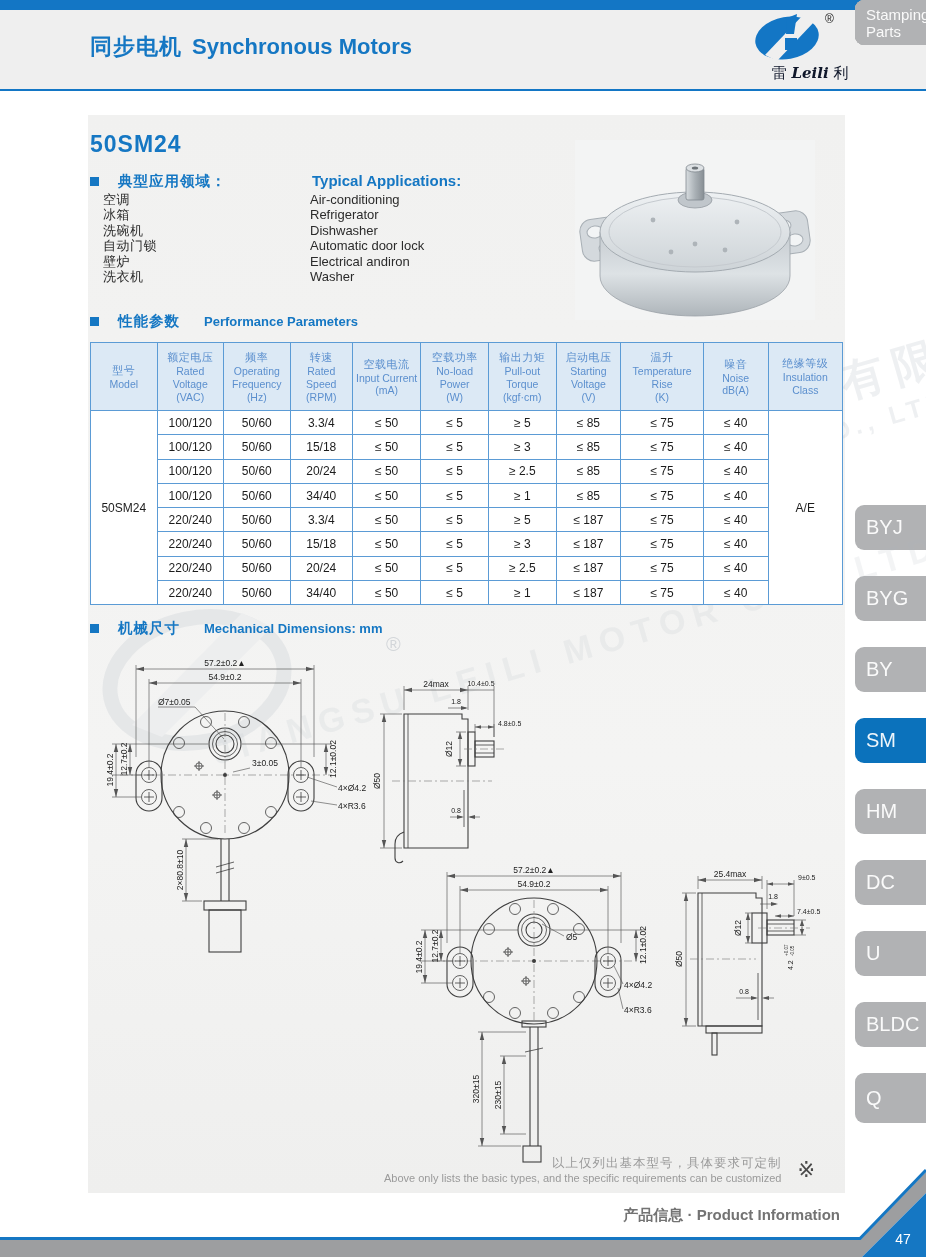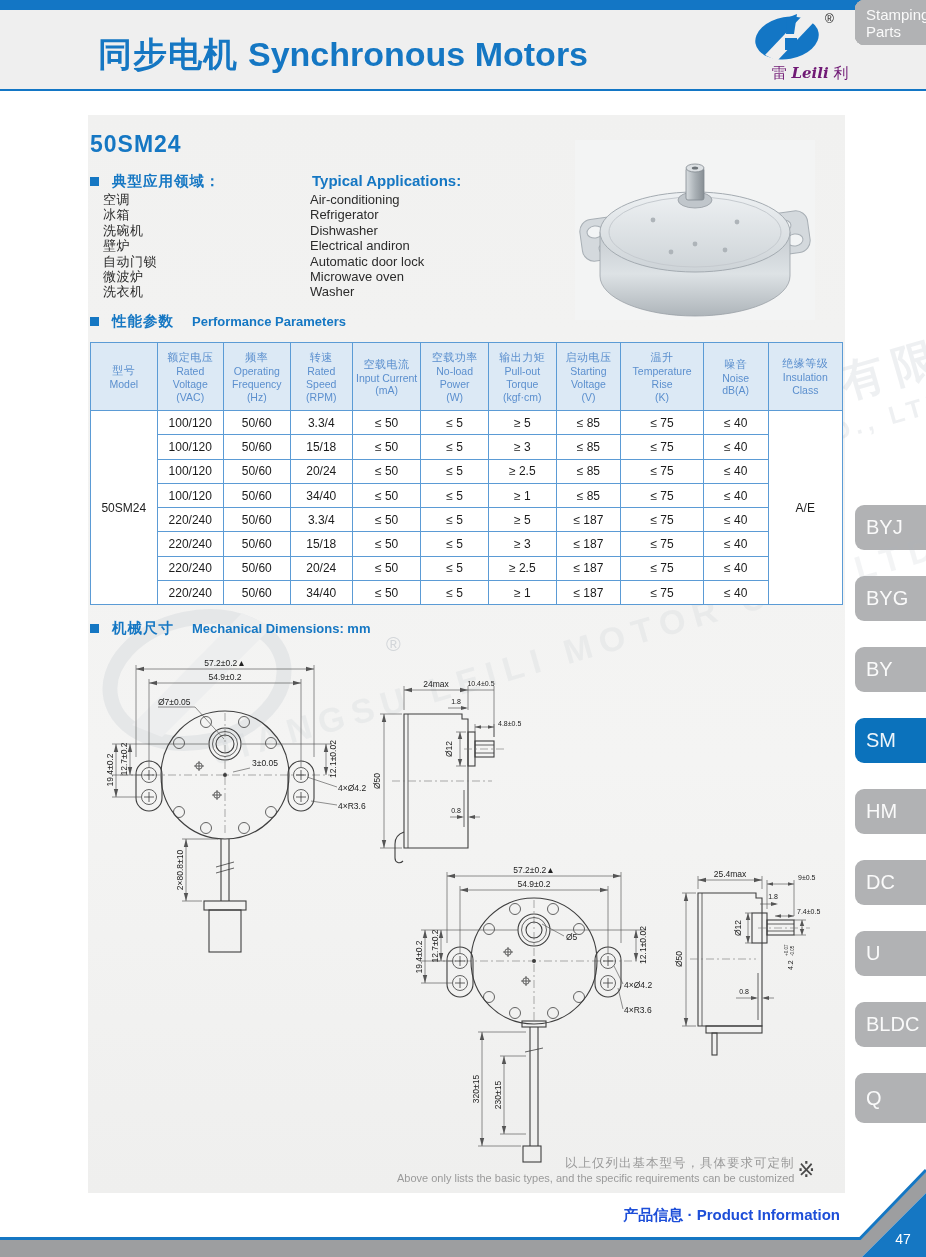--- a/index.html
+++ b/index.html
@@ -5,47 +5,47 @@
   * { margin:0; padding:0; box-sizing:border-box; }
   html,body { background:#ffffff; }
   body { width:926px; height:1257px; position:relative; overflow:hidden;
          font-family:"Liberation Sans","DejaVu Sans",sans-serif; }
   .abs { position:absolute; }
 
   
   .topbar { left:0; top:0; width:926px; height:10px; background:#1376c5; }
   .header { left:0; top:10px; width:926px; height:79px; background:#efefef; }
   .header-rule { left:0; top:89px; width:926px; height:2px; background:#1376c5; }
-  .page-title { left:98px; top:32px; color:#1577c3; font-size:34px; }
+  .page-title { left:90px; top:32px; color:#1577c3; font-size:22px; }
   .page-title .zh { font-weight:700; letter-spacing:1px; }
   .page-title .en { font-weight:600; margin-left:10px; letter-spacing:0px; }
   .logo { left:745px; top:12px; width:130px; height:74px; }
   .logo-sub { position:absolute; left:6px; top:52px; width:118px; text-align:center;
-              font-family:"DejaVu Serif",serif; font-size:15px; color:#701a75; }
+              font-family:"DejaVu Serif",serif; font-size:15px; color:#0f172a; }
   .logo-sub .script { font-style:italic; font-weight:700; }
 
   
   .tab { position:absolute; left:855px; width:71px; height:45px; background:#b1b2b4;
          border-radius:9px 0 0 9px; color:rgba(255,255,255,.93); display:flex;
          align-items:center; padding-left:11px; font-size:20px; cursor:pointer; }
   .tab.small { font-size:15px; }
   .tab.tiny  { font-size:14px; }
   .tab.active { background:#0b72bc; }
   .tab:nth-of-type(1){top:150px}.tab:nth-of-type(2){top:221px}.tab:nth-of-type(3){top:292px}
   .tab:nth-of-type(4){top:363px}.tab:nth-of-type(5){top:434px}.tab:nth-of-type(6){top:505px}
   .tab:nth-of-type(7){top:576px}.tab:nth-of-type(8){top:647px}.tab:nth-of-type(9){top:718px}
   .tab:nth-of-type(10){top:789px}.tab:nth-of-type(11){top:860px}.tab:nth-of-type(12){top:931px}
   .tab:nth-of-type(13){top:1002px}.tab:nth-of-type(14){top:1073px;height:50px;line-height:1.1}
 
   
   .panel { left:88px; top:115px; width:757px; height:1078px;
            background:linear-gradient(180deg,#f1f1f0 0%,#f4f4f3 60%,#efefee 100%); }
   .model-title { left:2px; top:16px; font-size:23px; color:#1577c3; font-weight:600; letter-spacing:1px; }
   .bullet { width:9px; height:9px; background:#1577c3; display:inline-block; }
-  .sec-head { display:flex; align-items:center; gap:0;justify-content:flex-end; }
+  .sec-head { display:flex; align-items:center; gap:6px;justify-content:flex-end; }
   .sec-head .zh { color:#1577c3; font-size:14.5px; font-weight:700; margin-left:13px; letter-spacing:1px; }
   .sec-head .en { color:#1577c3; font-size:13px; font-weight:600; margin-left:18px; }
   .apps-head { left:2px; top:57px; }
   .apps-head .en2 { color:#1577c3; font-size:15px; font-weight:600; position:absolute; left:222px; top:0; white-space:nowrap; }
   .apps { left:15px; top:77px; font-size:13px; color:#2b2b2b; line-height:15.4px; }
   .apps .row { display:flex; }
   .apps .zh { width:207px; letter-spacing:.5px; }
   .perf-head { left:2px; top:197px; }
   .mech-head { left:2px; top:504px; }
 
@@ -71,25 +71,25 @@
   svg .ah  { fill:#555; stroke:none; }
 
   
   .wm { pointer-events:none; color:#aeb6bf; transform:rotate(-16deg); transform-origin:left top; white-space:nowrap; }
   .wm .l1 { font-size:44px; letter-spacing:10px; font-weight:700; opacity:.20; }
   .wm .l2 { font-size:25px; letter-spacing:5px; font-weight:700; opacity:.20; }
   .wm2 .l2 { font-size:34px; letter-spacing:8px; opacity:.14; }
   .wm-reg { color:#b9bfc6; font-size:20px; opacity:.55; }
 
   
-  .note { right:30px; top:1040px; text-align:right; color:#9a9a9a; display:flex; align-items:center; gap:3px; }
+  .note { right:30px; top:1040px; text-align:right; color:#9a9a9a; display:flex; align-items:center; gap:16px; }
   .note .zh { font-size:12.5px; letter-spacing:1px; }
   .note .en { font-size:11px; }
   .note .mark { font-size:21px; color:#4a4a4a; }
-  .footer-text { right:86px; top:1206px; color:#1d4ed8; font-size:15px; font-weight:600; }
+  .footer-text { right:86px; top:1206px; color:#737373; font-size:15px; font-weight:600; }
   .footer-line { left:0; top:1237px; width:760px; height:3px; background:#1577c3; }
   .footer-gray { left:0; top:1240px; width:760px; height:17px; background:#9d9ea0; }
   .corner { left:756px; top:1147px; }
 </style>
 </head>
 <body>
 
 <div class="abs topbar"></div>
 <div class="abs header"></div>
 <div class="abs page-title">
@@ -183,30 +183,26 @@
       </div>
     <div class="row">
         <span class="zh">冰箱</span>
         <span class="en">Refrigerator</span>
       </div>
     <div class="row">
         <span class="zh">洗碗机</span>
         <span class="en">Dishwasher</span>
       </div>
     <div class="row">
-        <span class="zh">壁炉</span>
-        <span class="en">Electrical andiron</span>
-      </div>
-    <div class="row">
         <span class="zh">自动门锁</span>
         <span class="en">Automatic door lock</span>
       </div>
     <div class="row">
-        <span class="zh">微波炉</span>
-        <span class="en">Microwave oven</span>
+        <span class="zh">壁炉</span>
+        <span class="en">Electrical andiron</span>
       </div>
     <div class="row">
         <span class="zh">洗衣机</span>
         <span class="en">Washer</span>
       </div>
   </div>
 
   <svg class="abs" width="240" height="180" style="left:487px;top:25px">
     <defs>
       <linearGradient id="gTop" x1="0" y1="0" x2="0" y2="1">

